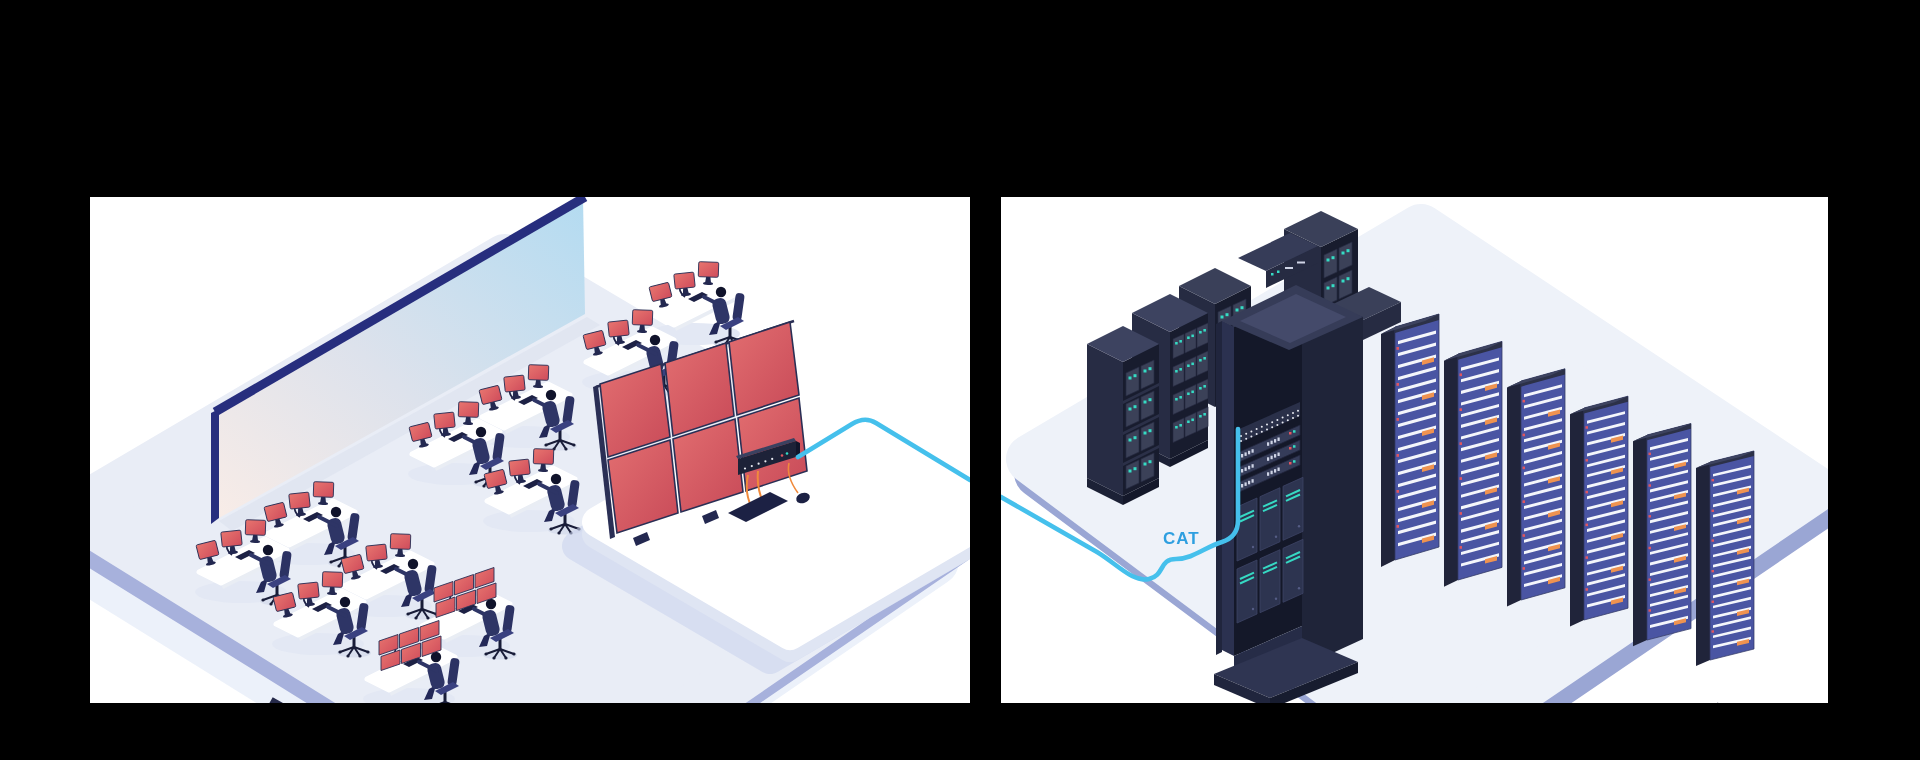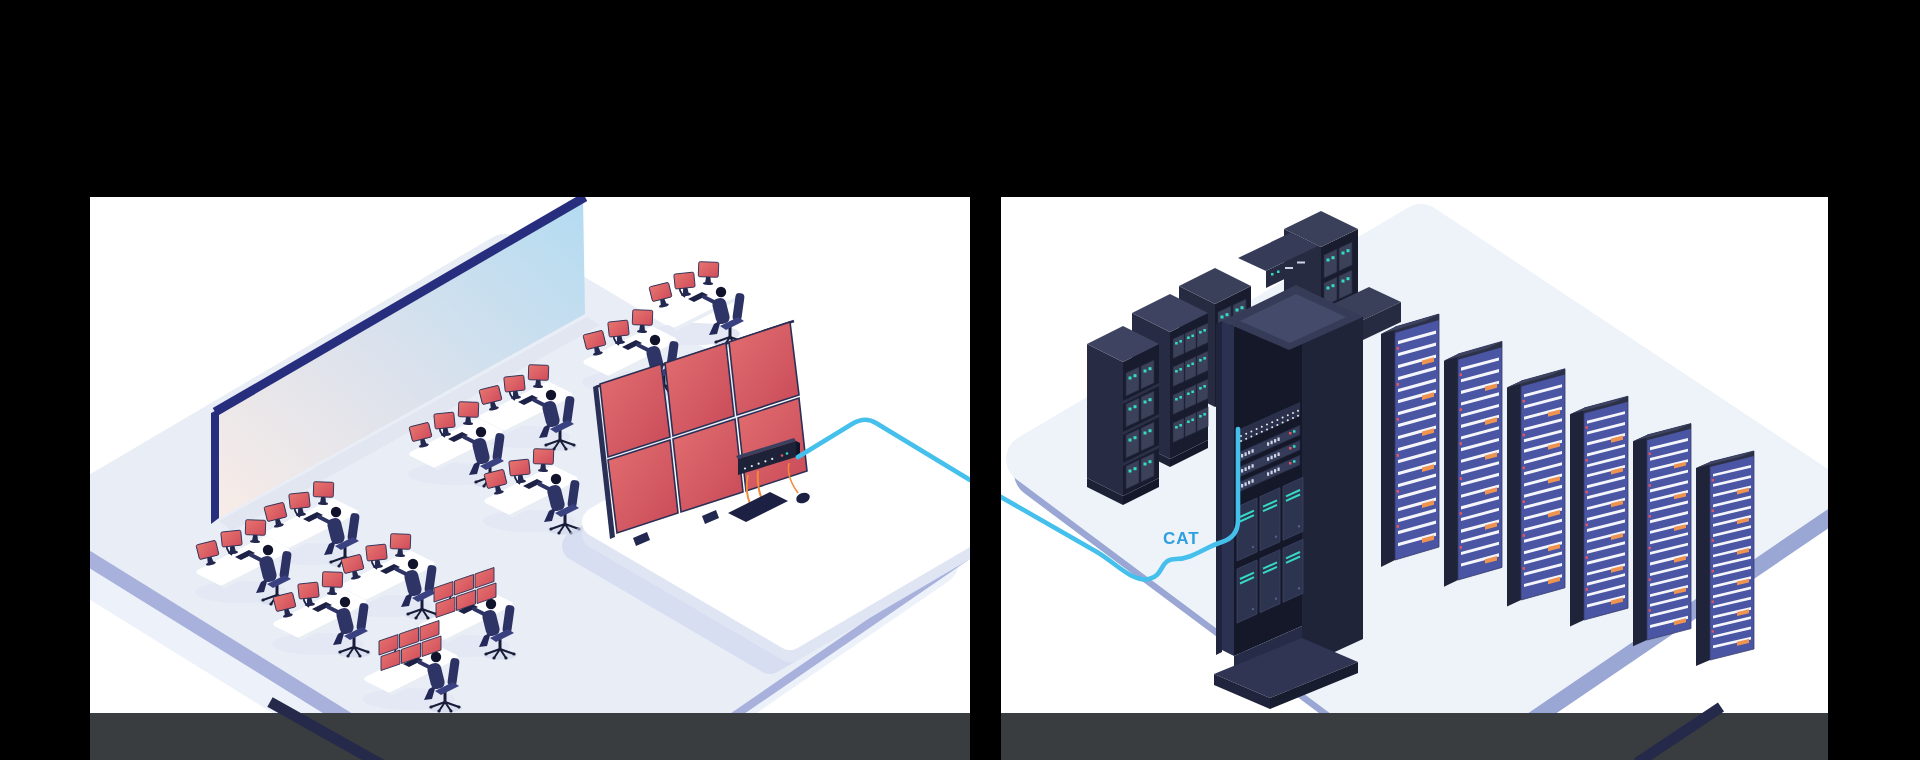--- a/index.html
+++ b/index.html
@@ -1,18 +1,18 @@
 <!DOCTYPE html>
 <html><head>
 <meta charset="utf-8">
 <style>
   html,body{margin:0;padding:0;background:#000;}
   .stage{position:relative;width:1920px;height:760px;background:#000;overflow:hidden;
          font-family:"Liberation Sans",sans-serif;}
-  .panel{position:absolute;top:197px;height:563px;background:#fff;overflow:hidden;}
+  .panel{position:absolute;top:197px;height:506px;background:#fff;overflow:hidden;}
   .panel-left{left:90px;width:880px;}
   .panel-right{left:1001px;width:827px;}
   svg{display:block;}
   text.cat{font-family:"Liberation Sans",sans-serif;font-weight:bold;font-size:17px;letter-spacing:1px;}
 </style>
 </head>
 <body>
 
 <div class="stage">
 

